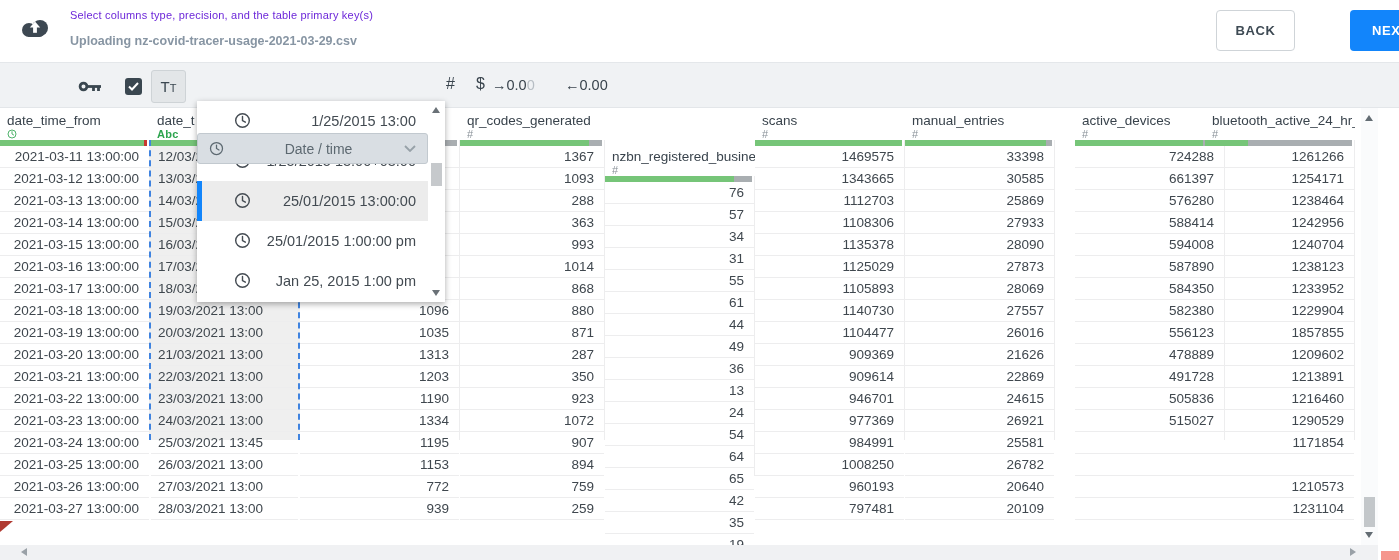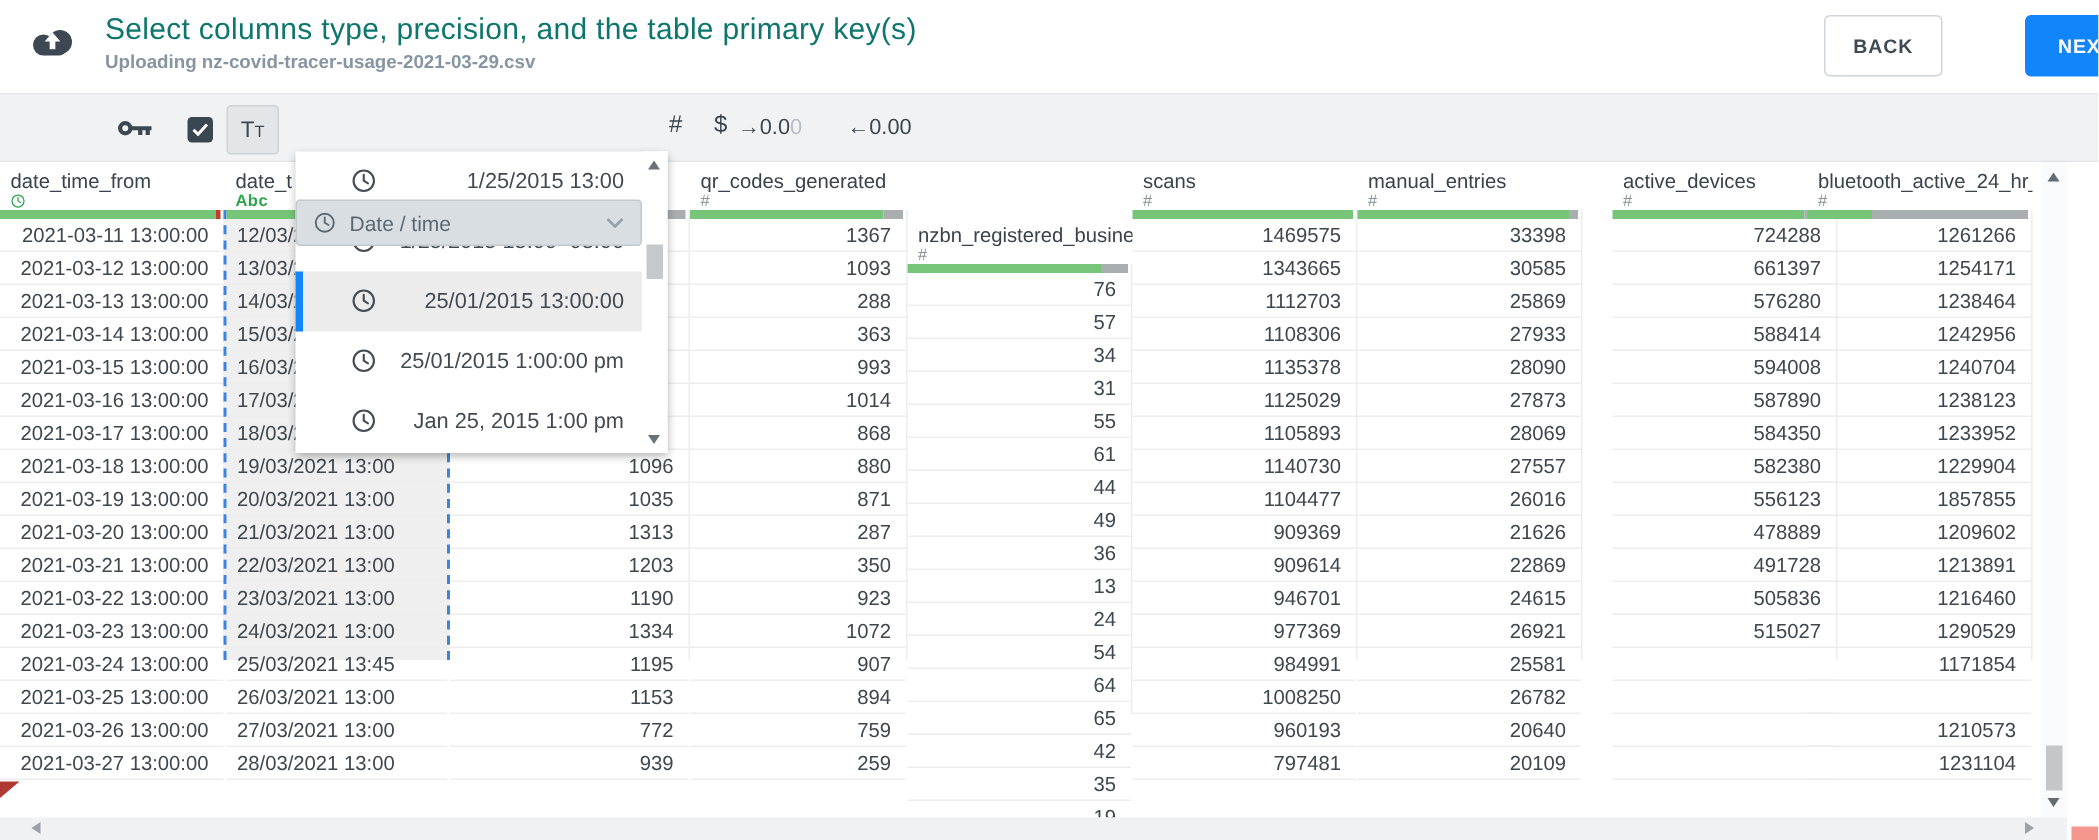--- a/index.html
+++ b/index.html
@@ -5,40 +5,40 @@
   * { margin:0; padding:0; box-sizing:border-box; }
   html,body { background:#fff; }
   .app {
     position:relative; width:1399px; height:560px; background:#fff; overflow:hidden;
     font-family:"Liberation Sans","DejaVu Sans",sans-serif; color:#3f474e;
   }
 
   
   .top { position:absolute; top:0; left:0; right:0; height:62px; background:#fff; }
   .upload-icon { position:absolute; left:19px; top:15px; }
-  .page-title { position:absolute; left:70px; top:9px; font-size:20px; font-weight:500; color:#0f766e; letter-spacing:.2px; }
+  .page-title { position:absolute; left:70px; top:9px; font-size:11px; font-weight:500; color:#6d28d9; letter-spacing:.2px; }
   .page-subtitle { position:absolute; left:70px; top:34px; font-size:12.5px; font-weight:600; color:#8795a3; }
   .btn { position:absolute; top:10px; height:41px; border-radius:4px; font-size:13px; font-weight:700;
          letter-spacing:.6px; display:flex; align-items:center; justify-content:center; cursor:pointer; }
   .btn.back { left:1216px; width:79px; background:#fff; border:1px solid #cfd4d8; color:#3e4a54; }
   .btn.next { left:1303px; width:81px; background:var(--accent); color:#fff; border:none;margin-left:47px; }
 
   
   .toolbar { position:absolute; top:62px; left:0; right:0; height:46px; background:#f0f2f4;
              border-top:1px solid #e4e7ea; border-bottom:1px solid #e3e6e9; }
   .key-btn { position:absolute; left:78px; top:17px; }
   .checkbox { position:absolute; left:125px; top:15px; width:17px; height:17px; background:#3a4750;
               border-radius:3px; display:flex; align-items:center; justify-content:center; }
   .tt-btn { position:absolute; left:151px; top:7px; width:35px; height:33px; background:#e3e6e8;
             border:1px solid #ced3d6; border-radius:3px; color:#3a4750; font-size:15px; font-weight:500;
             display:flex; align-items:center; justify-content:center; font-variant:small-caps; }
   .type-select { position:absolute; left:197px; top:70px; width:231px; height:31px; background:#d9dee3;
                  border:1px solid #c2c9cf; border-radius:3px; display:flex; align-items:center;
                  padding:0 11px; z-index:20; color:#5c6870; font-size:14px; }
-  .type-select .lbl { margin-left:9px; flex:1; }
+  .type-select .lbl { margin-left:9px; flex:1;text-align:center; }
   .tool-glyph { position:absolute; top:12px; font-size:16px; color:#39444d; }
   .hash-btn { left:446px; }
   .dollar-btn { left:476px; }
   .prec { position:absolute; top:14px; font-size:14.5px; color:#39444d; }
   .prec .light { color:#b7bec4; }
   .prec.inc { left:492px;text-align:center; }
   .prec.dec { left:565px; }
 
   
   .grid { position:absolute; top:108px; left:0; width:1356px; height:437px; overflow:hidden; background:#fff; }

